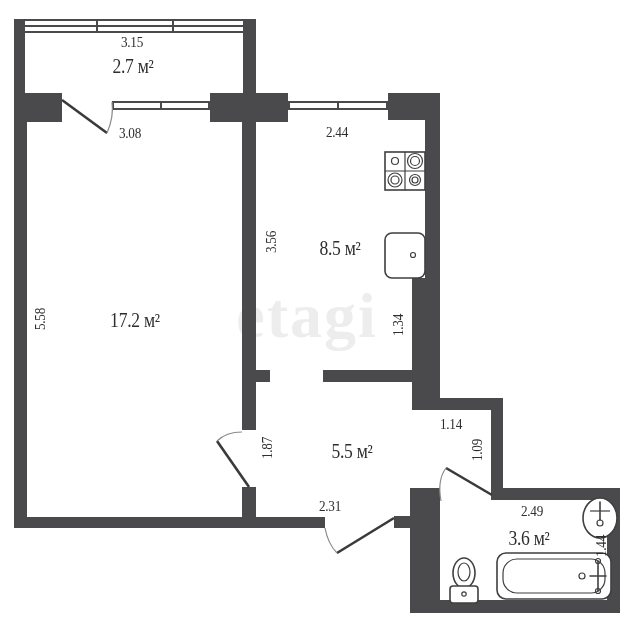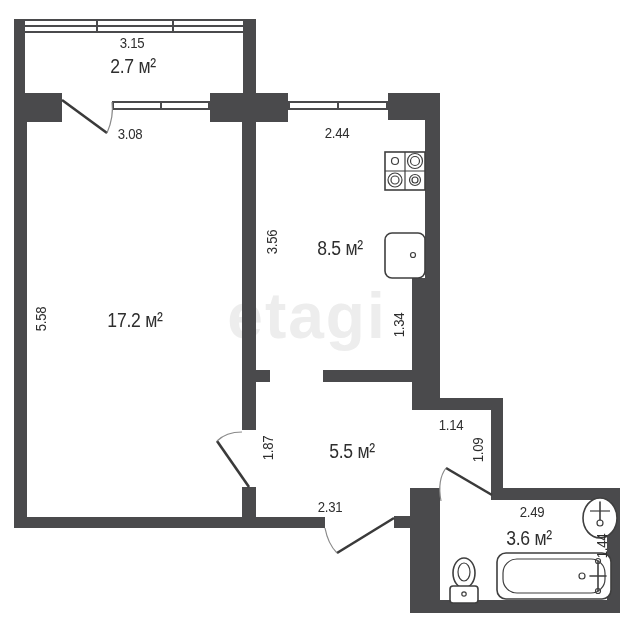--- a/index.html
+++ b/index.html
@@ -1,17 +1,17 @@
 <!DOCTYPE html>
 <html><head>
 <meta charset="utf-8">
 <style>
   html,body{margin:0;padding:0;background:#fff;}
   #plan{position:relative;width:640px;height:640px;background:#ffffff;overflow:hidden;
-        font-family:Liberation Sans, sans-serif;}
+        font-family:Liberation Serif, serif;}
   .w{position:absolute;background:#4a4a4c;z-index:2;}
   .win{position:absolute;background:#fff;border-top:2px solid #4a4a4c;border-bottom:2px solid #4a4a4c;z-index:2;}
   .win .mid{position:absolute;left:0;right:0;top:50%;height:2px;margin-top:-1px;background:#4a4a4c;}
   .win .tick{position:absolute;top:-2px;bottom:-2px;width:2px;background:#4a4a4c;}
   .lbl{position:absolute;z-index:4;color:#2e2e2e;font-size:15px;white-space:nowrap;
        transform:translate(-50%,-50%) scaleX(.88);letter-spacing:-0.3px;}
   .lbl.v{transform:translate(-50%,-50%) rotate(-90deg) scaleX(.88);}
   .lbl.area{font-size:20px;}
   .wm{position:absolute;z-index:1;color:#ededed;font-size:64px;font-weight:bold;
       letter-spacing:2px;transform:translate(-50%,-50%);}

